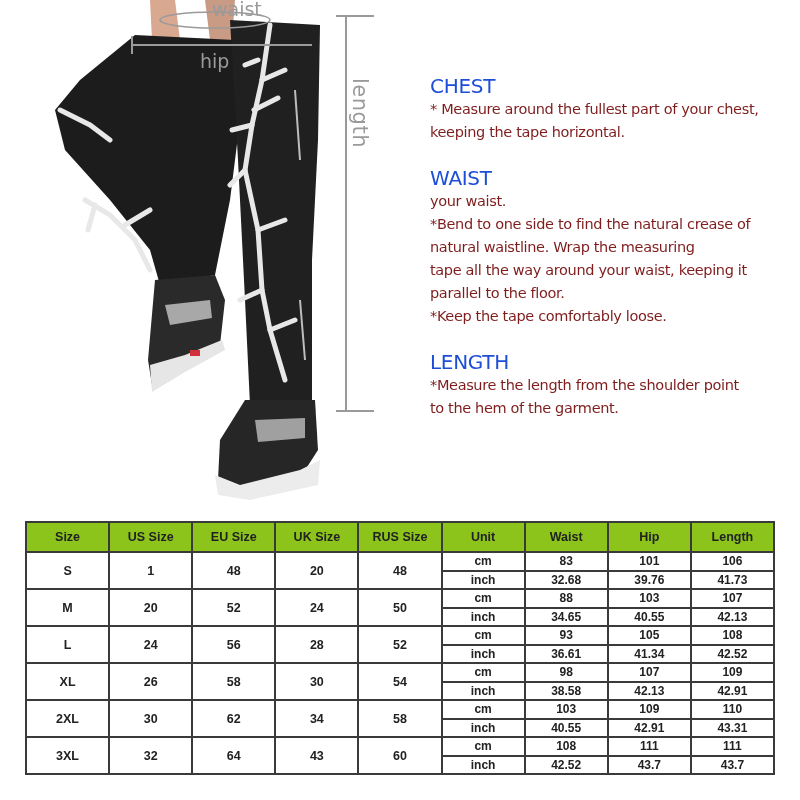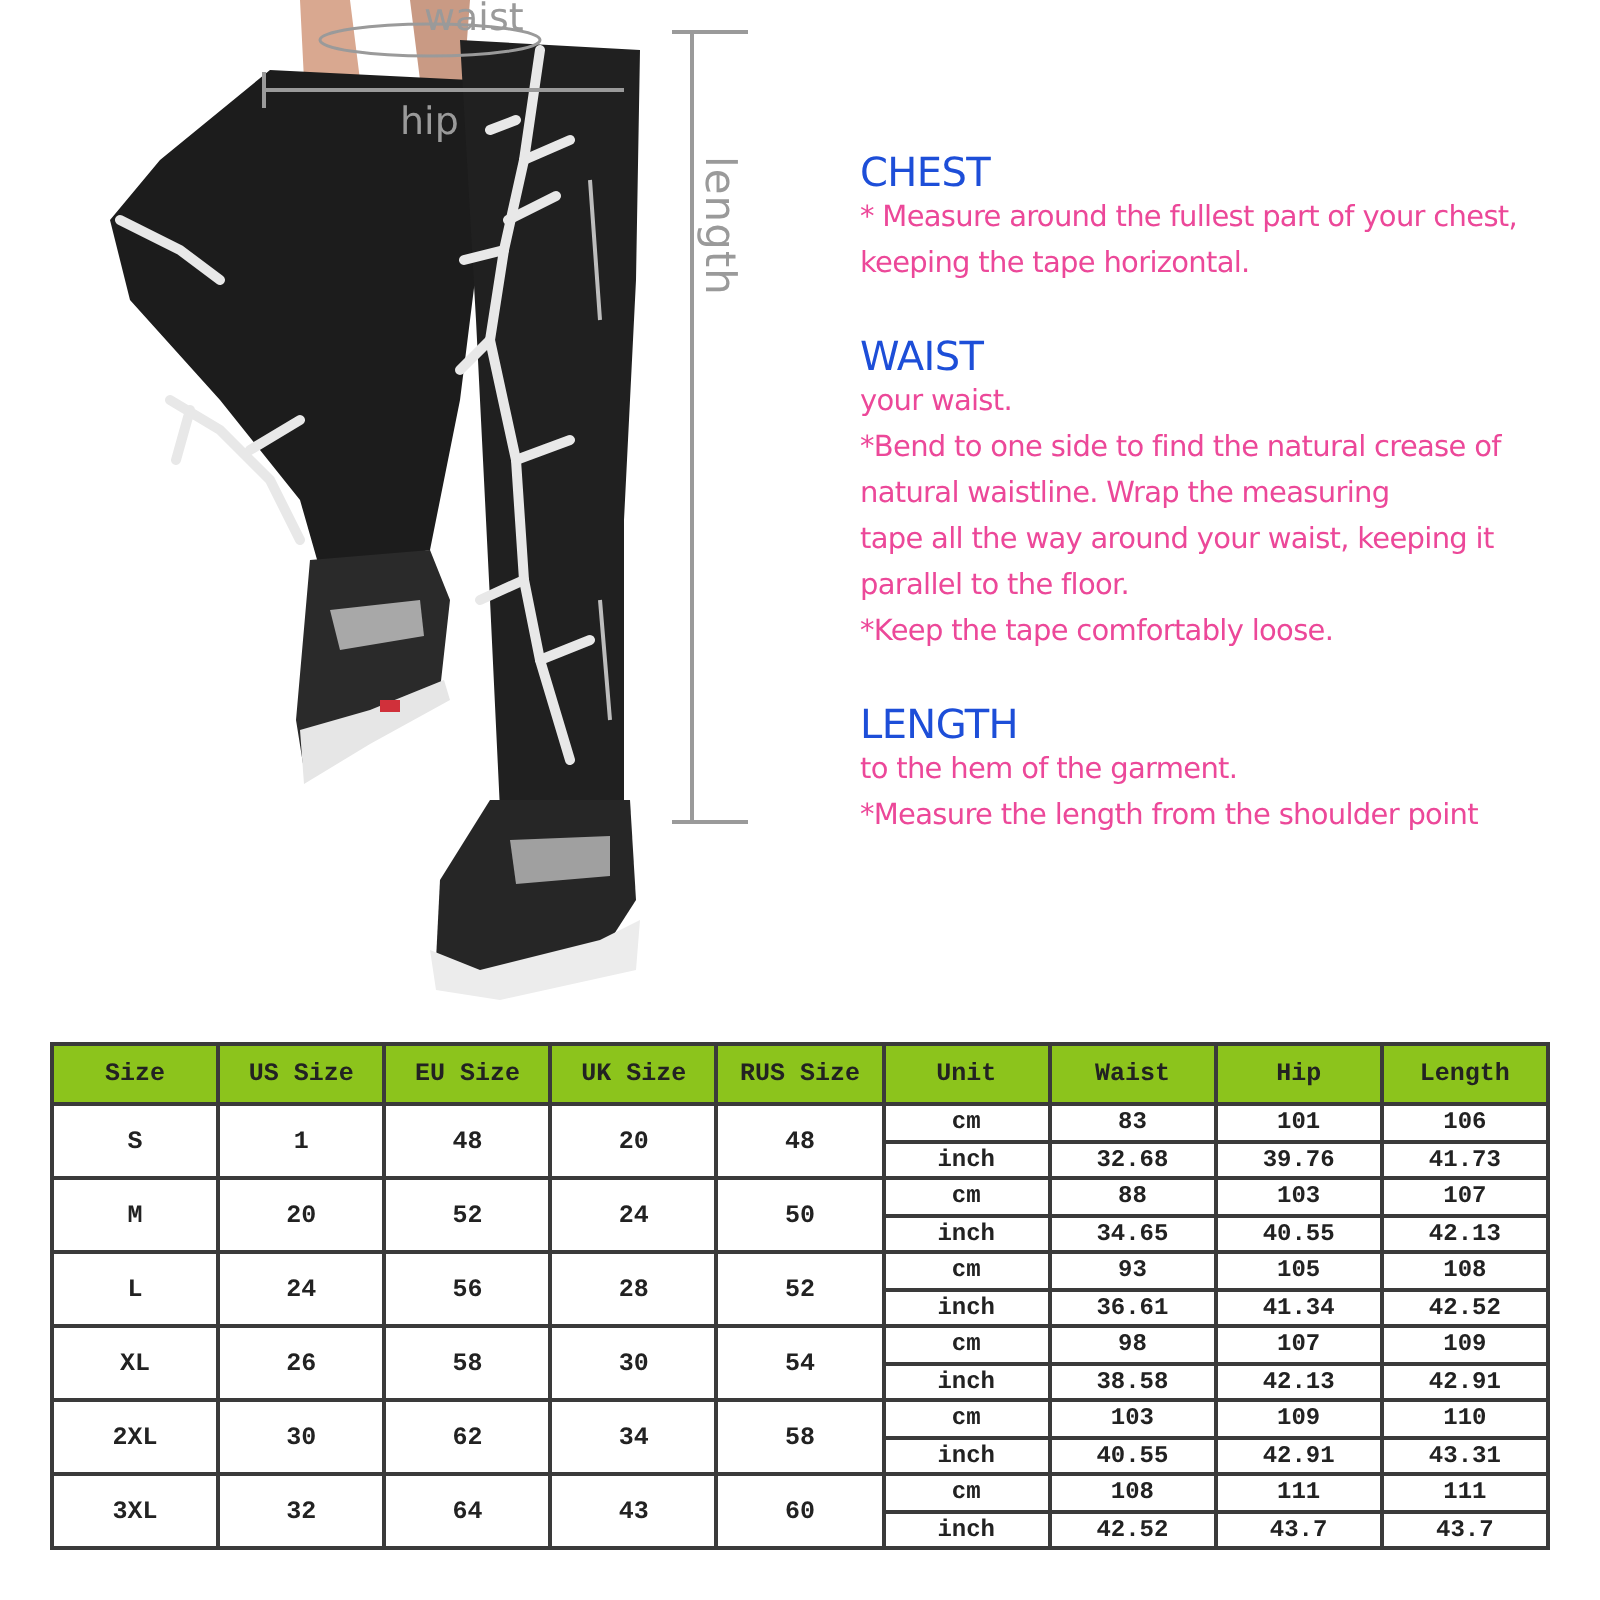--- a/index.html
+++ b/index.html
@@ -10,24 +10,24 @@
   .photo svg { position:absolute; left:0; top:0; }
   .guide-label { position:absolute; color:#9a9a9a; font-family:"DejaVu Sans", sans-serif; font-size:19px; line-height:1; }
   .guide-waist { left:212px; top:0px; }
   .guide-hip { left:200px; top:52px; }
   .guide-length { left:340px; top:78px; transform-origin:left top; transform:rotate(90deg) translate(0,-30px); font-size:21px; letter-spacing:0.5px; }
 
   
   .instructions { position:absolute; left:430px; top:74px; width:370px; color:#1a1a1a; font-family:"DejaVu Sans", sans-serif; }
   .section { margin-bottom:22px; }
   .section h2 { margin:0; font-weight:normal; font-size:20px; line-height:24px; letter-spacing:-0.3px; color:#1d4ed8; }
-  .section p { margin:0; font-size:14.5px; line-height:23px; color:#ec4899; letter-spacing:-0.35px; white-space:nowrap; }
+  .section p { margin:0; font-size:14.5px; line-height:23px; color:#7f1d1d; letter-spacing:-0.35px; white-space:nowrap; }
 
   
-  .size-table { position:absolute; left:25px; top:521px; border-collapse:collapse; width:750px; table-layout:fixed; font-family:Liberation Mono, monospace; font-weight:bold; color:#222; }
+  .size-table { position:absolute; left:25px; top:521px; border-collapse:collapse; width:750px; table-layout:fixed; font-family:Liberation Sans, sans-serif; font-weight:bold; color:#222; }
   .size-table th, .size-table td { border:2px solid #3a3a3a; text-align:center; padding:0; }
   .size-table th { background:#8cc41c; height:28px; font-size:12.5px; }
   .size-table td { font-size:12px; height:16.5px; line-height:16px; }
   .size-table td.big { font-size:12.5px; }
 </style>
 </head>
 <body>
 
 <div class="photo">
   <svg width="400" height="505" viewBox="0 0 400 505">
@@ -81,22 +81,22 @@
     <h2>WAIST</h2>
     <p>your waist.</p>
     <p>*Bend to one side to find the natural crease of</p>
     <p>natural waistline. Wrap the measuring</p>
     <p>tape all the way around your waist, keeping it</p>
     <p>parallel to the floor.</p>
     <p>*Keep the tape comfortably loose.</p>
   </div>
   <div class="section">
     <h2>LENGTH</h2>
+    <p>*Measure the length from the shoulder point</p>
     <p>to the hem of the garment.</p>
-    <p>*Measure the length from the shoulder point</p>
   </div>
 </div>
 
 <table class="size-table">
   <thead>
     <tr>
       <th>Size</th>
       <th>US Size</th>
       <th>EU Size</th>
       <th>UK Size</th>

